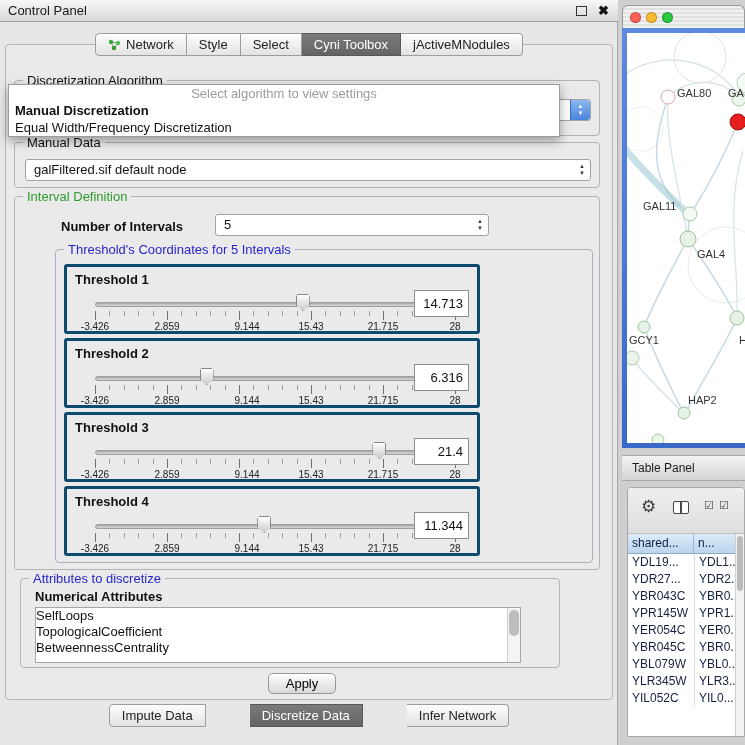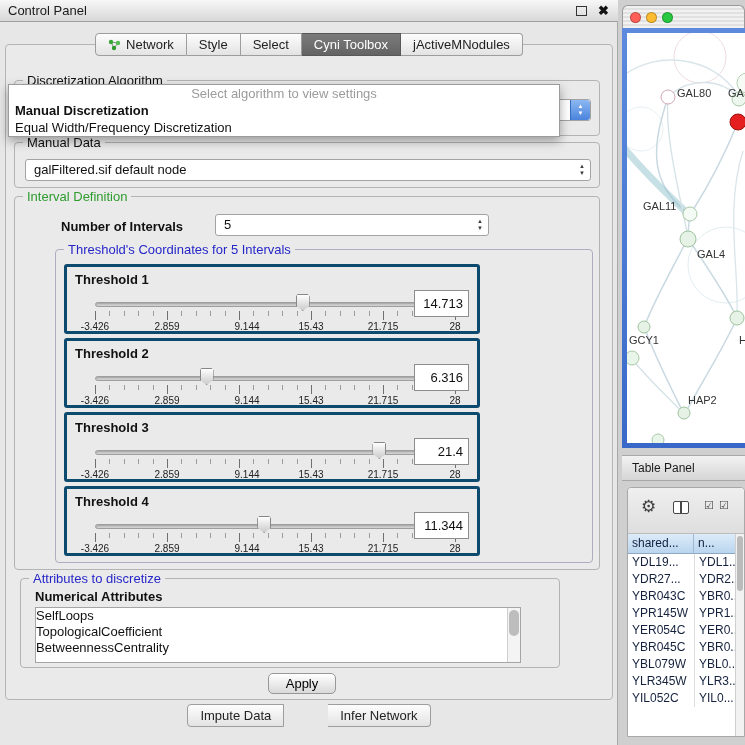--- a/index.html
+++ b/index.html
@@ -256,20 +256,23 @@
           <div class="vthumb"></div>
         </div>
     </div>
   </div>
 
   <button class="apply-btn">Apply</button>
 
   <div class="tabbar abs" style="top:704px;gap:44px;">
     <div class="tab">
         <span>Impute Data</span>
+      </div>
+    <div class="tab selected">
+        <span>Discretize Data</span>
       </div>
     <div class="tab">
         <span>Infer Network</span>
       </div>
   </div>
 </div>
 
 <div id="network-window" class="abs">
   <div class="mac-titlebar">
     <span class="light" style="left: 7px; background: rgb(255, 95, 87);"></span>

